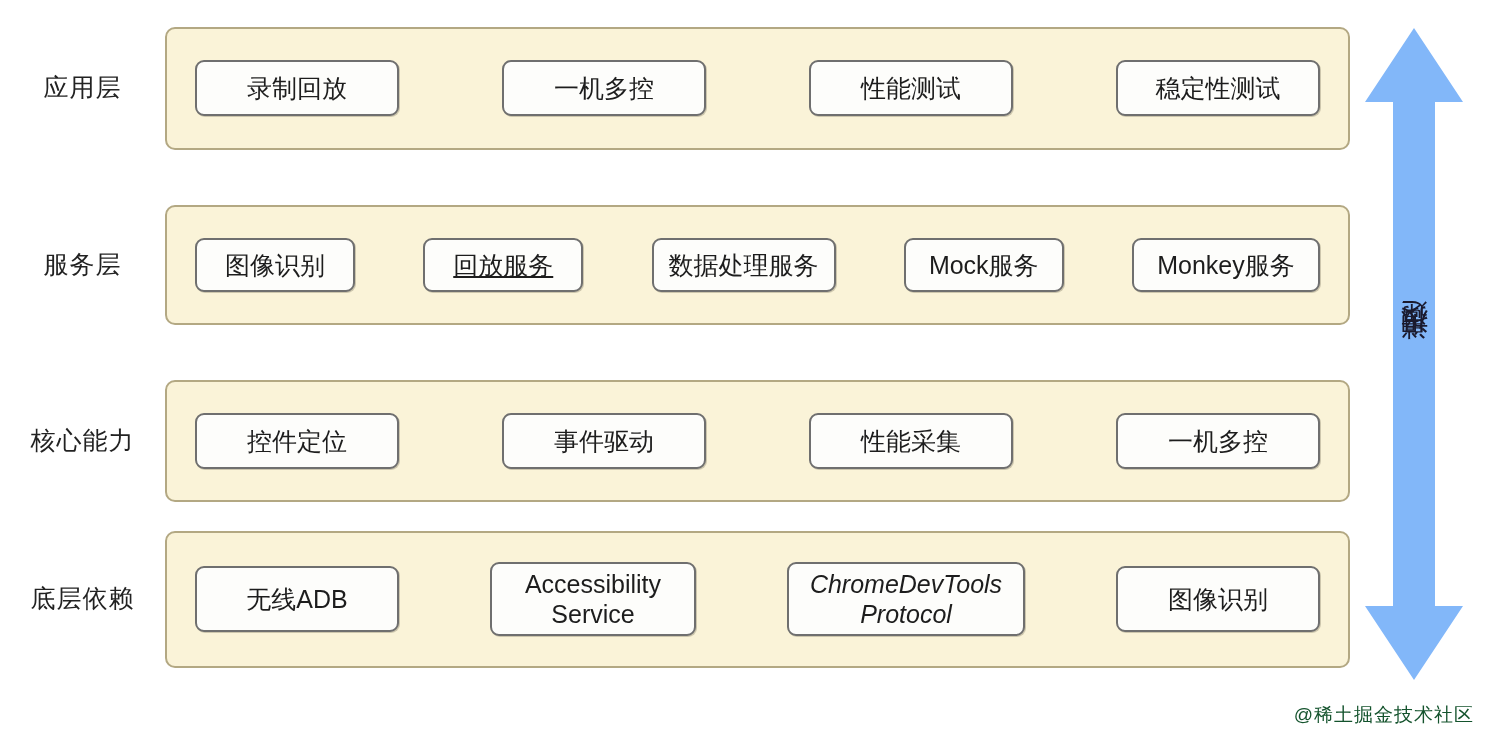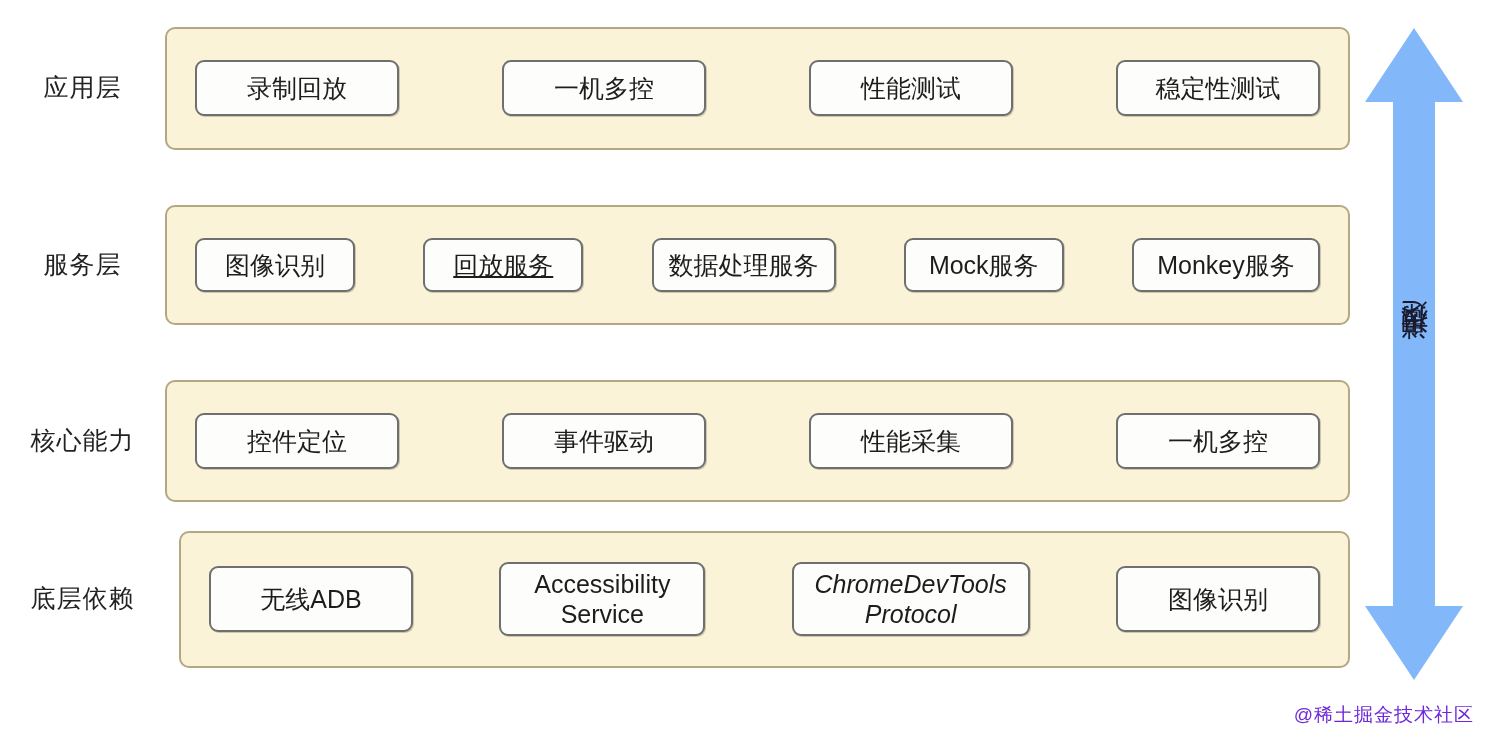--- a/index.html
+++ b/index.html
@@ -79,21 +79,21 @@
   }
   .node.two-line { line-height: 1.22; }
 
   
   #row-app      { top: 22px;  height: 132px; }
   #row-app .layer-band   { height: 123px; }
   #row-service  { top: 203px; height: 124px; }
   #row-service .layer-band { height: 120px; }
   #row-core     { top: 379px; height: 124px; }
   #row-core .layer-band  { height: 122px; }
-  #row-base     { top: 551px; height: 96px; gap: 14px; }
+  #row-base     { top: 551px; height: 96px; }
   #row-base .layer-band  { height: 137px; }
 
   
   .cols4 .node { width: 204px; height: 56px; }
   .cols4 { justify-content: space-between; padding: 0 28px; }
 
   
   .cols5 { justify-content: space-between; padding: 0 28px; }
   .cols5 .node { height: 54px; }
   .cols5 .node.n0 { width: 160px; }
@@ -137,21 +137,21 @@
     text-orientation: upright;
     transform: rotate(180deg);
   }
 
   
   #watermark {
     position: absolute;
     right: 18px;
     bottom: 8px;
     font-size: 19px;
-    color: #6d28d9;
+    color: #14532d;
     letter-spacing: 1px;
     user-select: none;
   }
 </style>
 </head>
 <body>
 
 <div id="diagram">
 
   <div class="layer-row" id="row-app">

